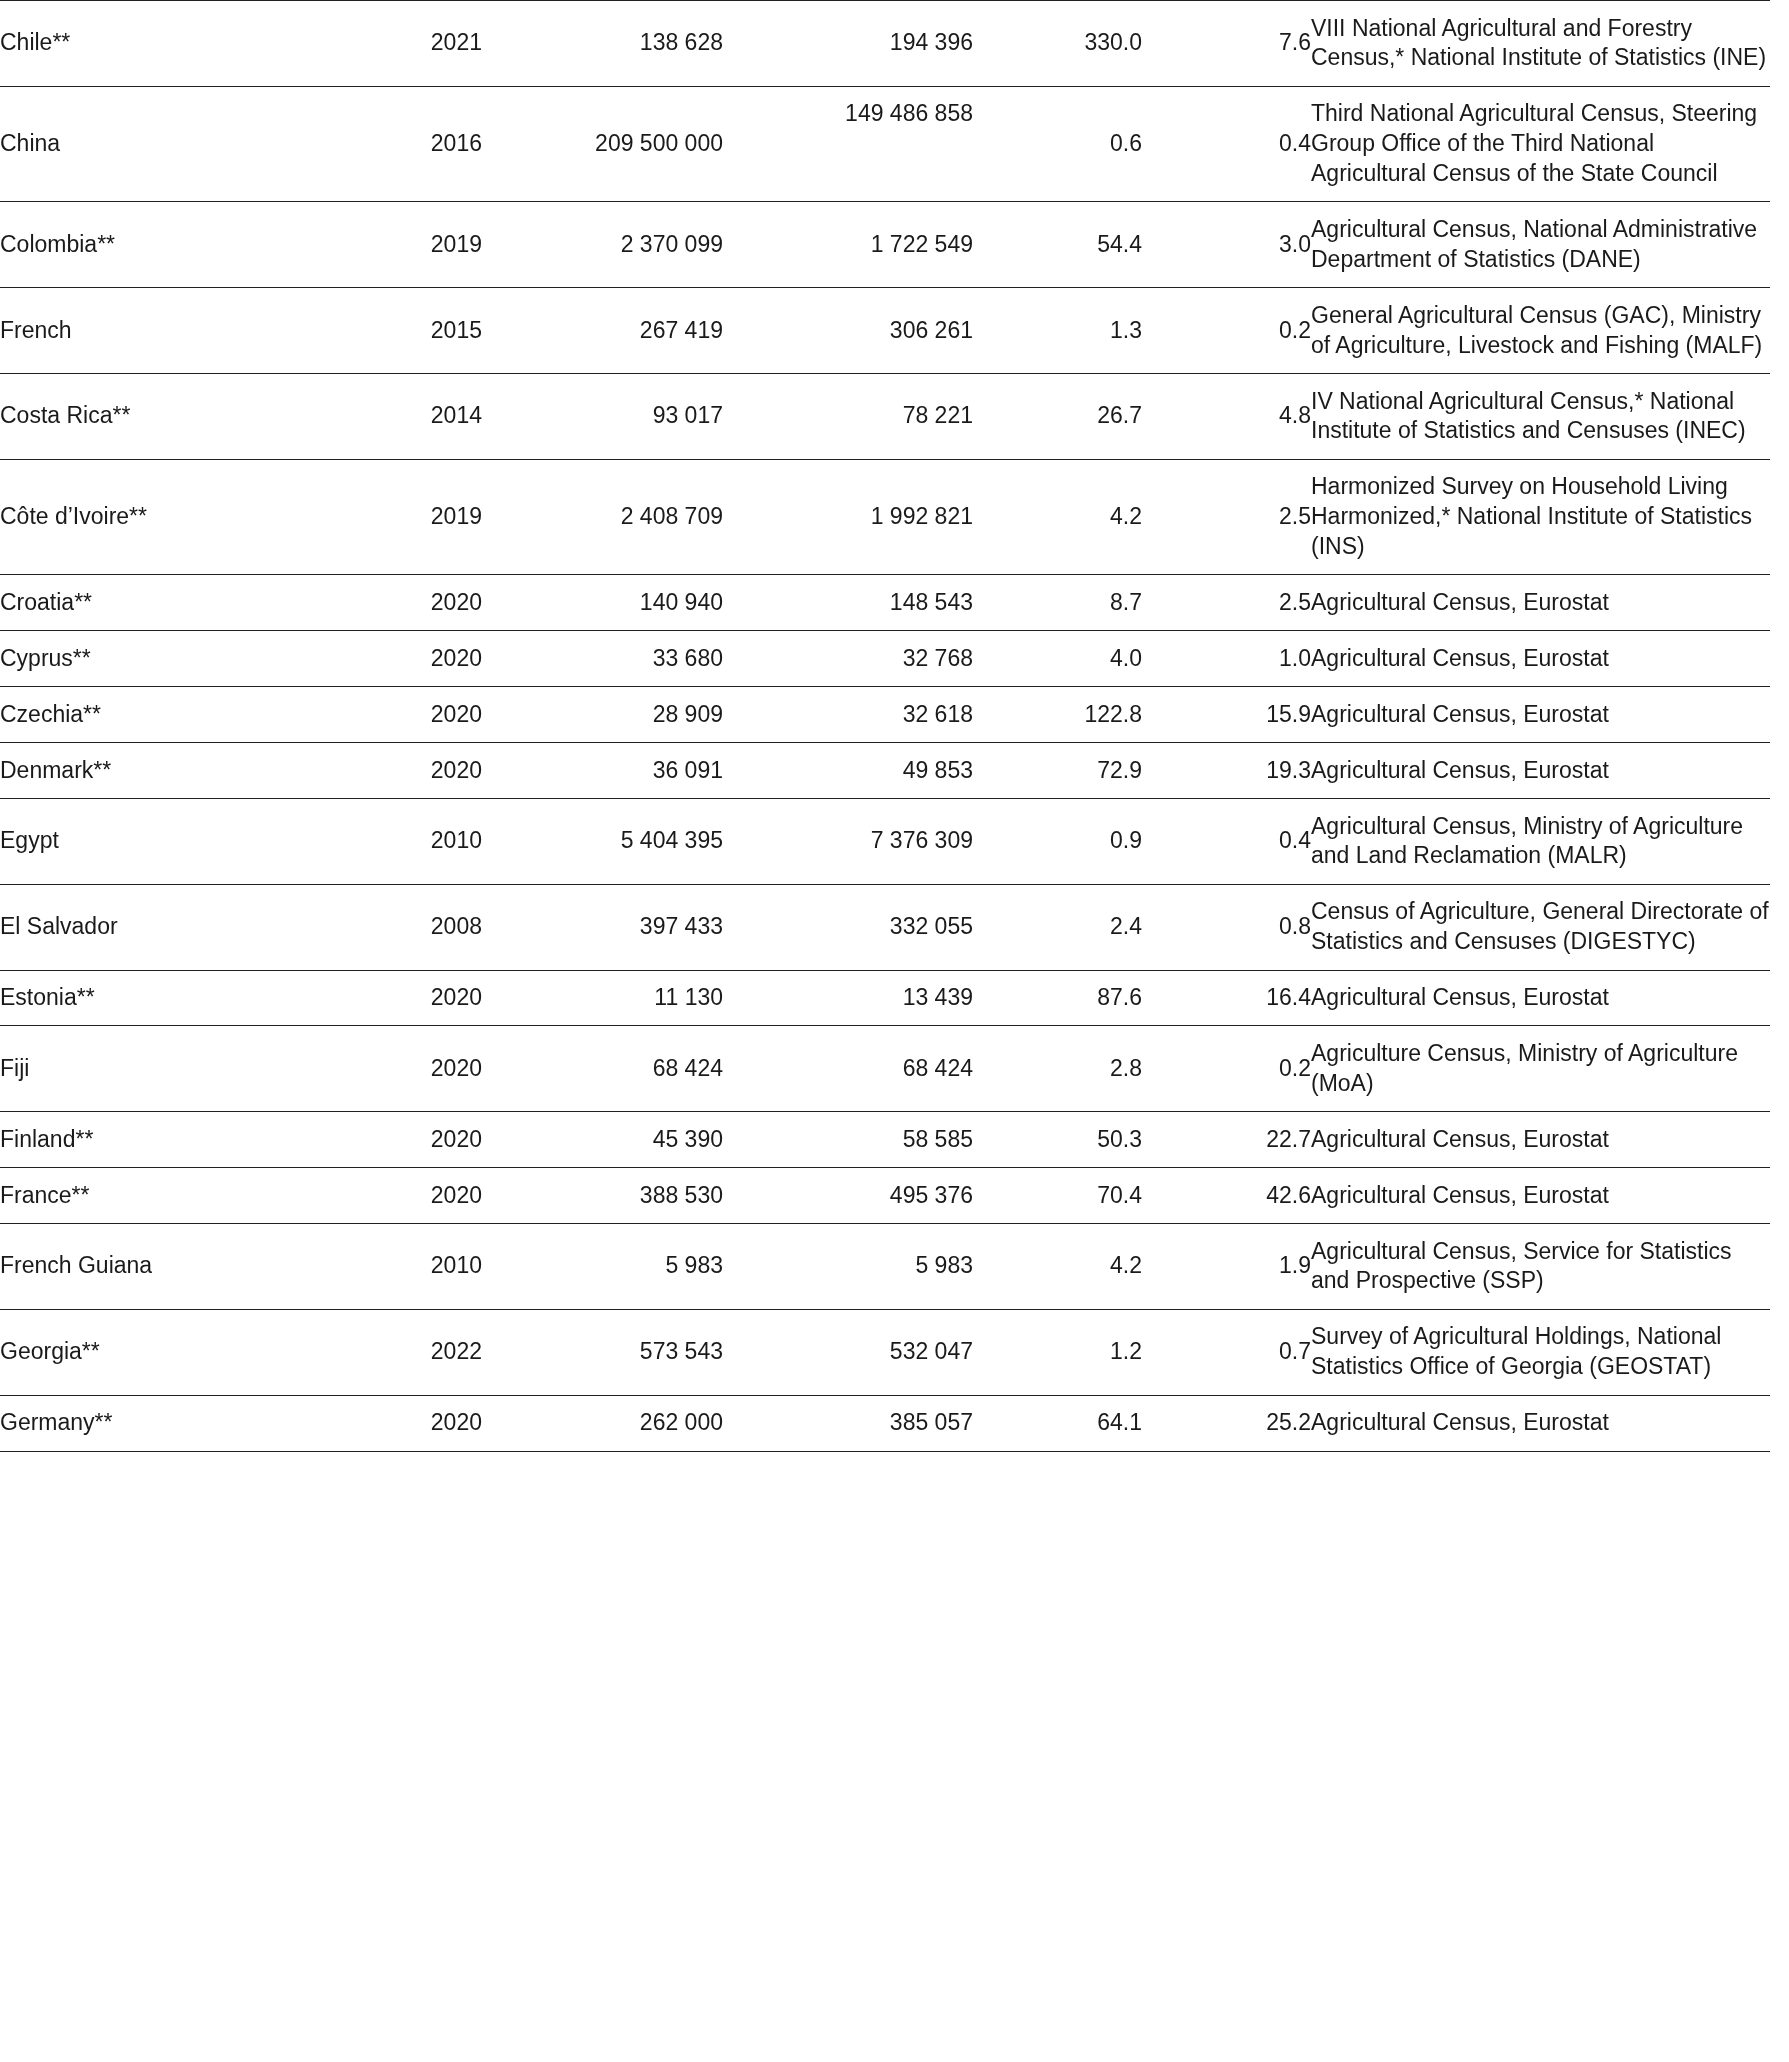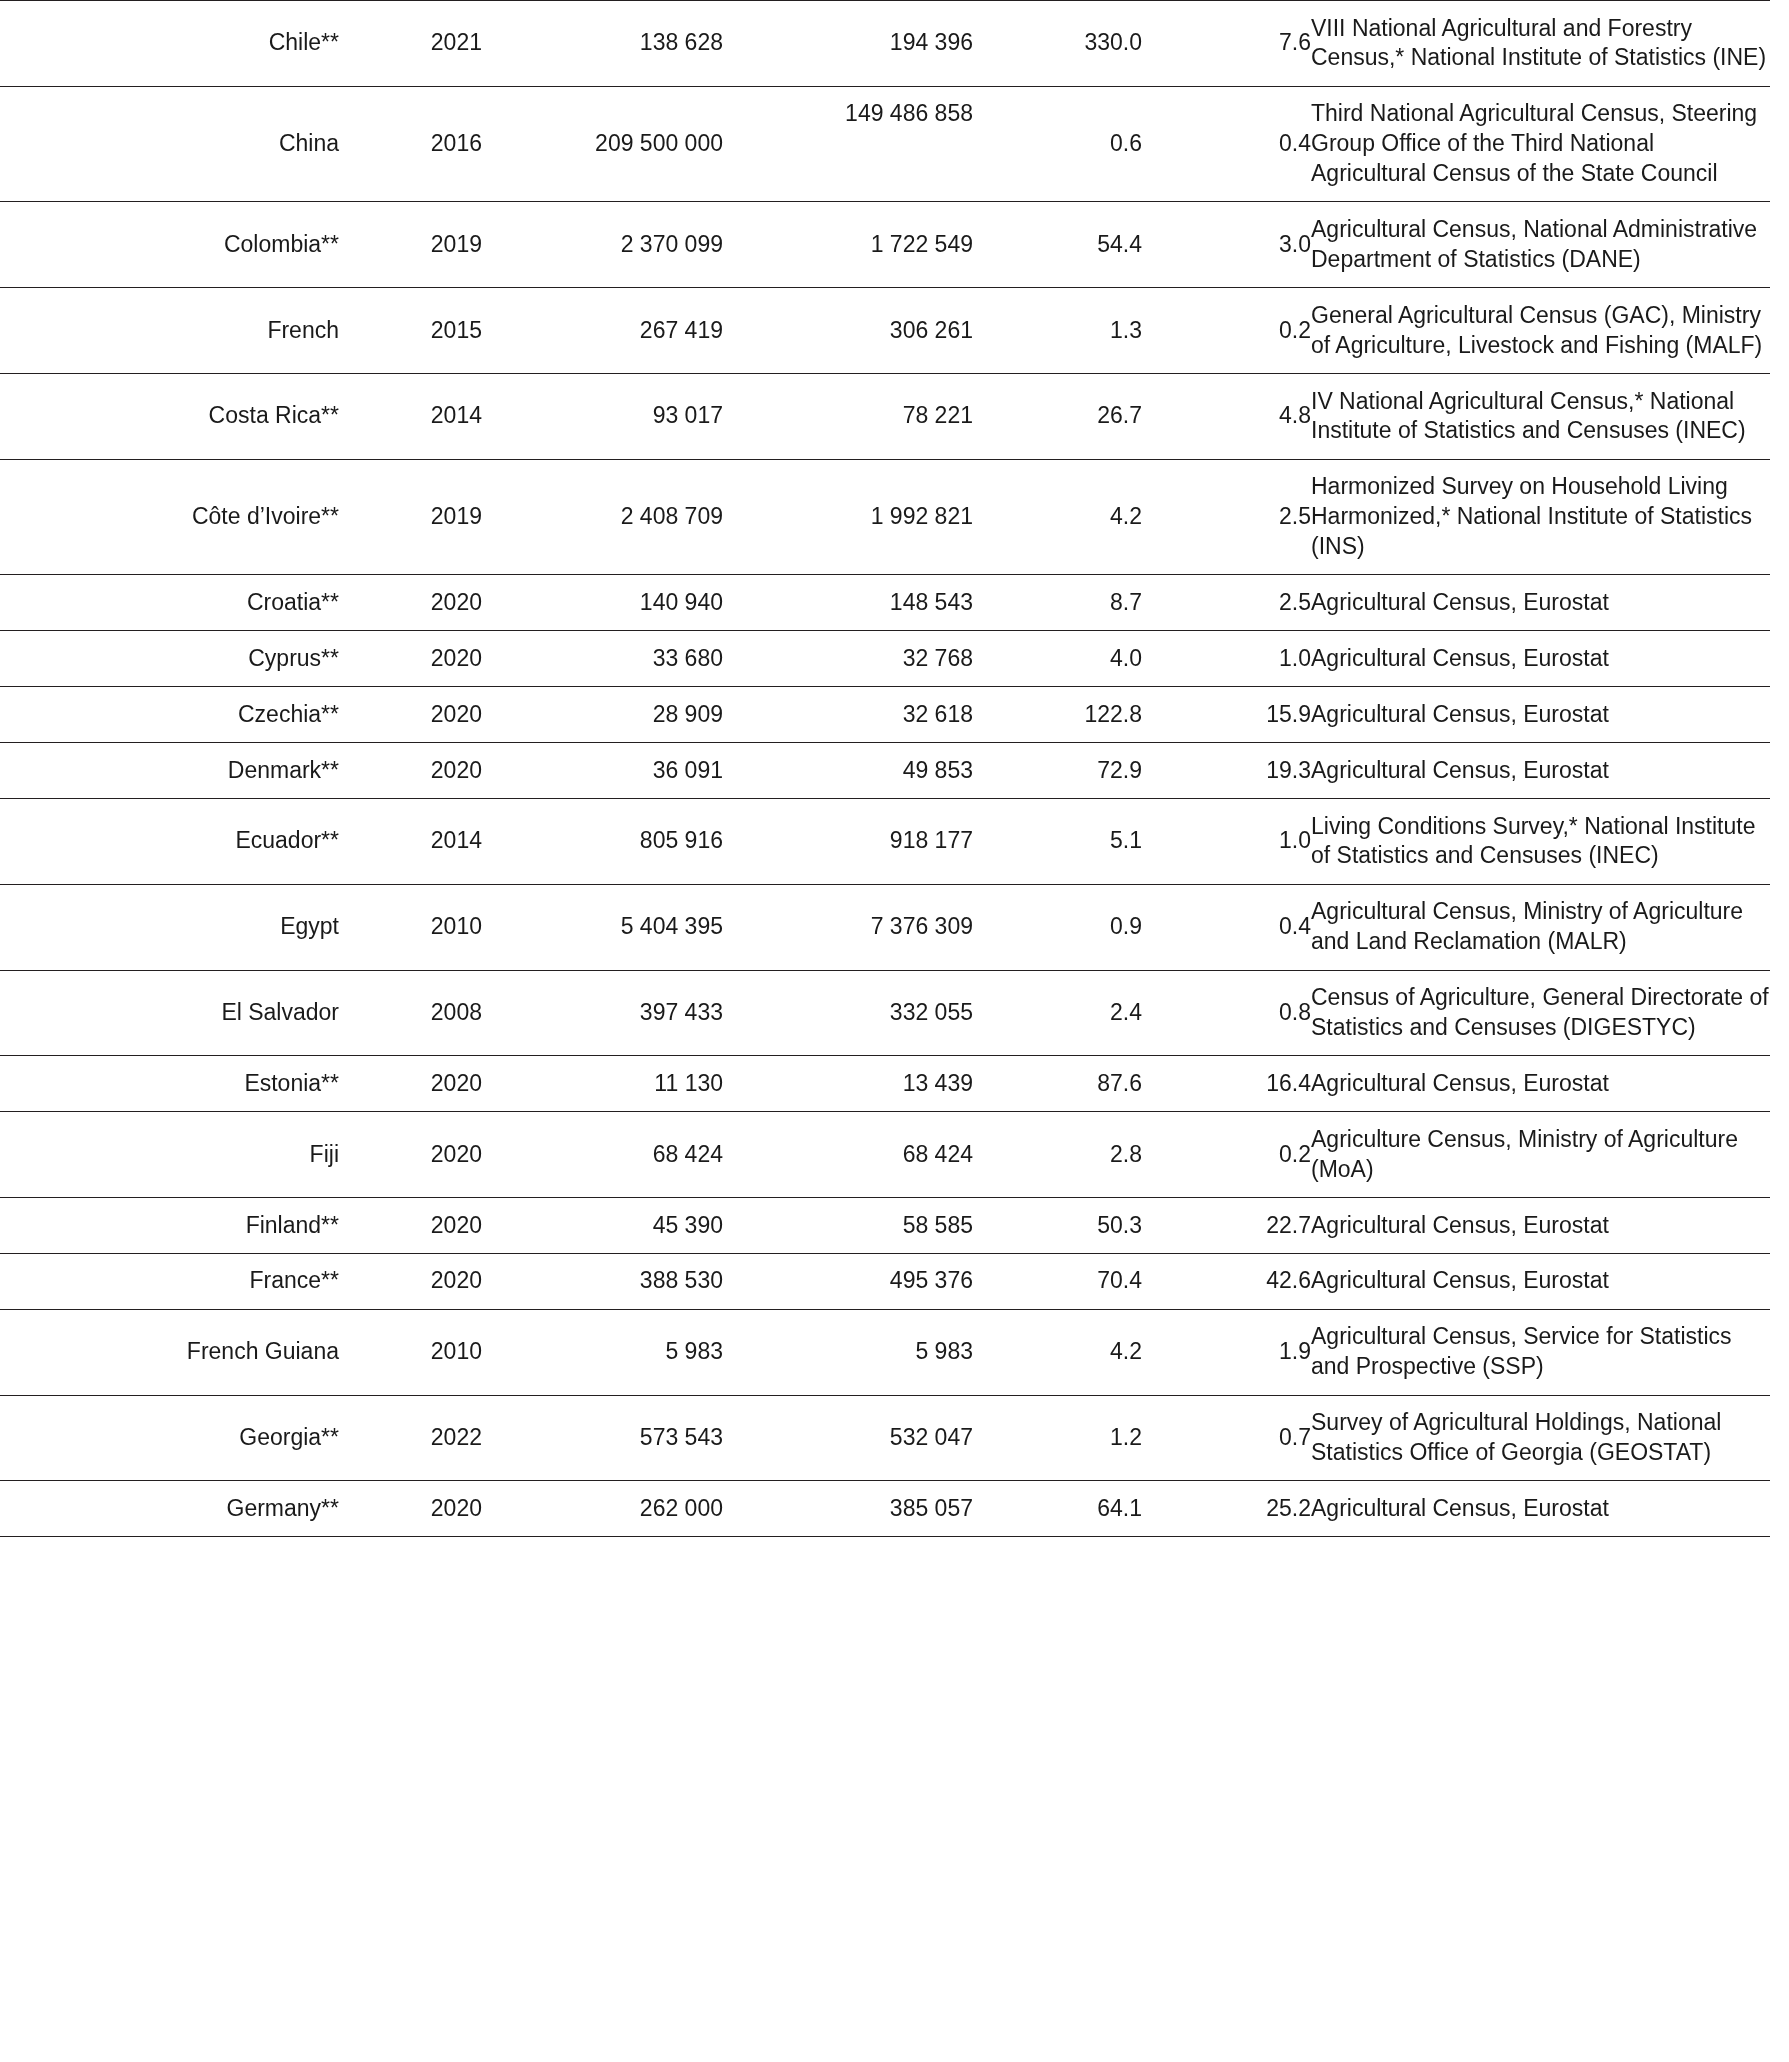--- a/index.html
+++ b/index.html
@@ -37,21 +37,21 @@
   col.c-country { width: 339px; }
   col.c-year    { width: 143px; }
   col.c-holdings{ width: 241px; }
   col.c-area    { width: 250px; }
   col.c-pct1    { width: 169px; }
   col.c-pct2    { width: 169px; }
   col.c-source  { width: 459px; }
 
   td.country {
     padding-left: 31px;
-    text-align: right;
+    text-align: left;
     white-space: nowrap;
     margin-left: 11px;
   }
   td.num {
     text-align: right;
     padding-right: 30px;
     white-space: nowrap;
   }
   td.num.year { padding-right: 32px; }
   td.source {
@@ -163,29 +163,20 @@
       <tr>
         <td class="country">Denmark**</td>
         <td class="num year">2020</td>
         <td class="num">36 091</td>
         <td class="num">49 853</td>
         <td class="num">72.9</td>
         <td class="num">19.3</td>
         <td class="source">Agricultural Census, Eurostat</td>
       </tr>
       <tr>
-        <td class="country">Ecuador**</td>
-        <td class="num year">2014</td>
-        <td class="num">805 916</td>
-        <td class="num">918 177</td>
-        <td class="num">5.1</td>
-        <td class="num">1.0</td>
-        <td class="source">Living Conditions Survey,* National Institute of Statistics and Censuses (INEC)</td>
-      </tr>
-      <tr>
         <td class="country">Egypt</td>
         <td class="num year">2010</td>
         <td class="num">5 404 395</td>
         <td class="num">7 376 309</td>
         <td class="num">0.9</td>
         <td class="num">0.4</td>
         <td class="source">Agricultural Census, Ministry of Agriculture and Land Reclamation (MALR)</td>
       </tr>
       <tr>
         <td class="country">El Salvador</td>

